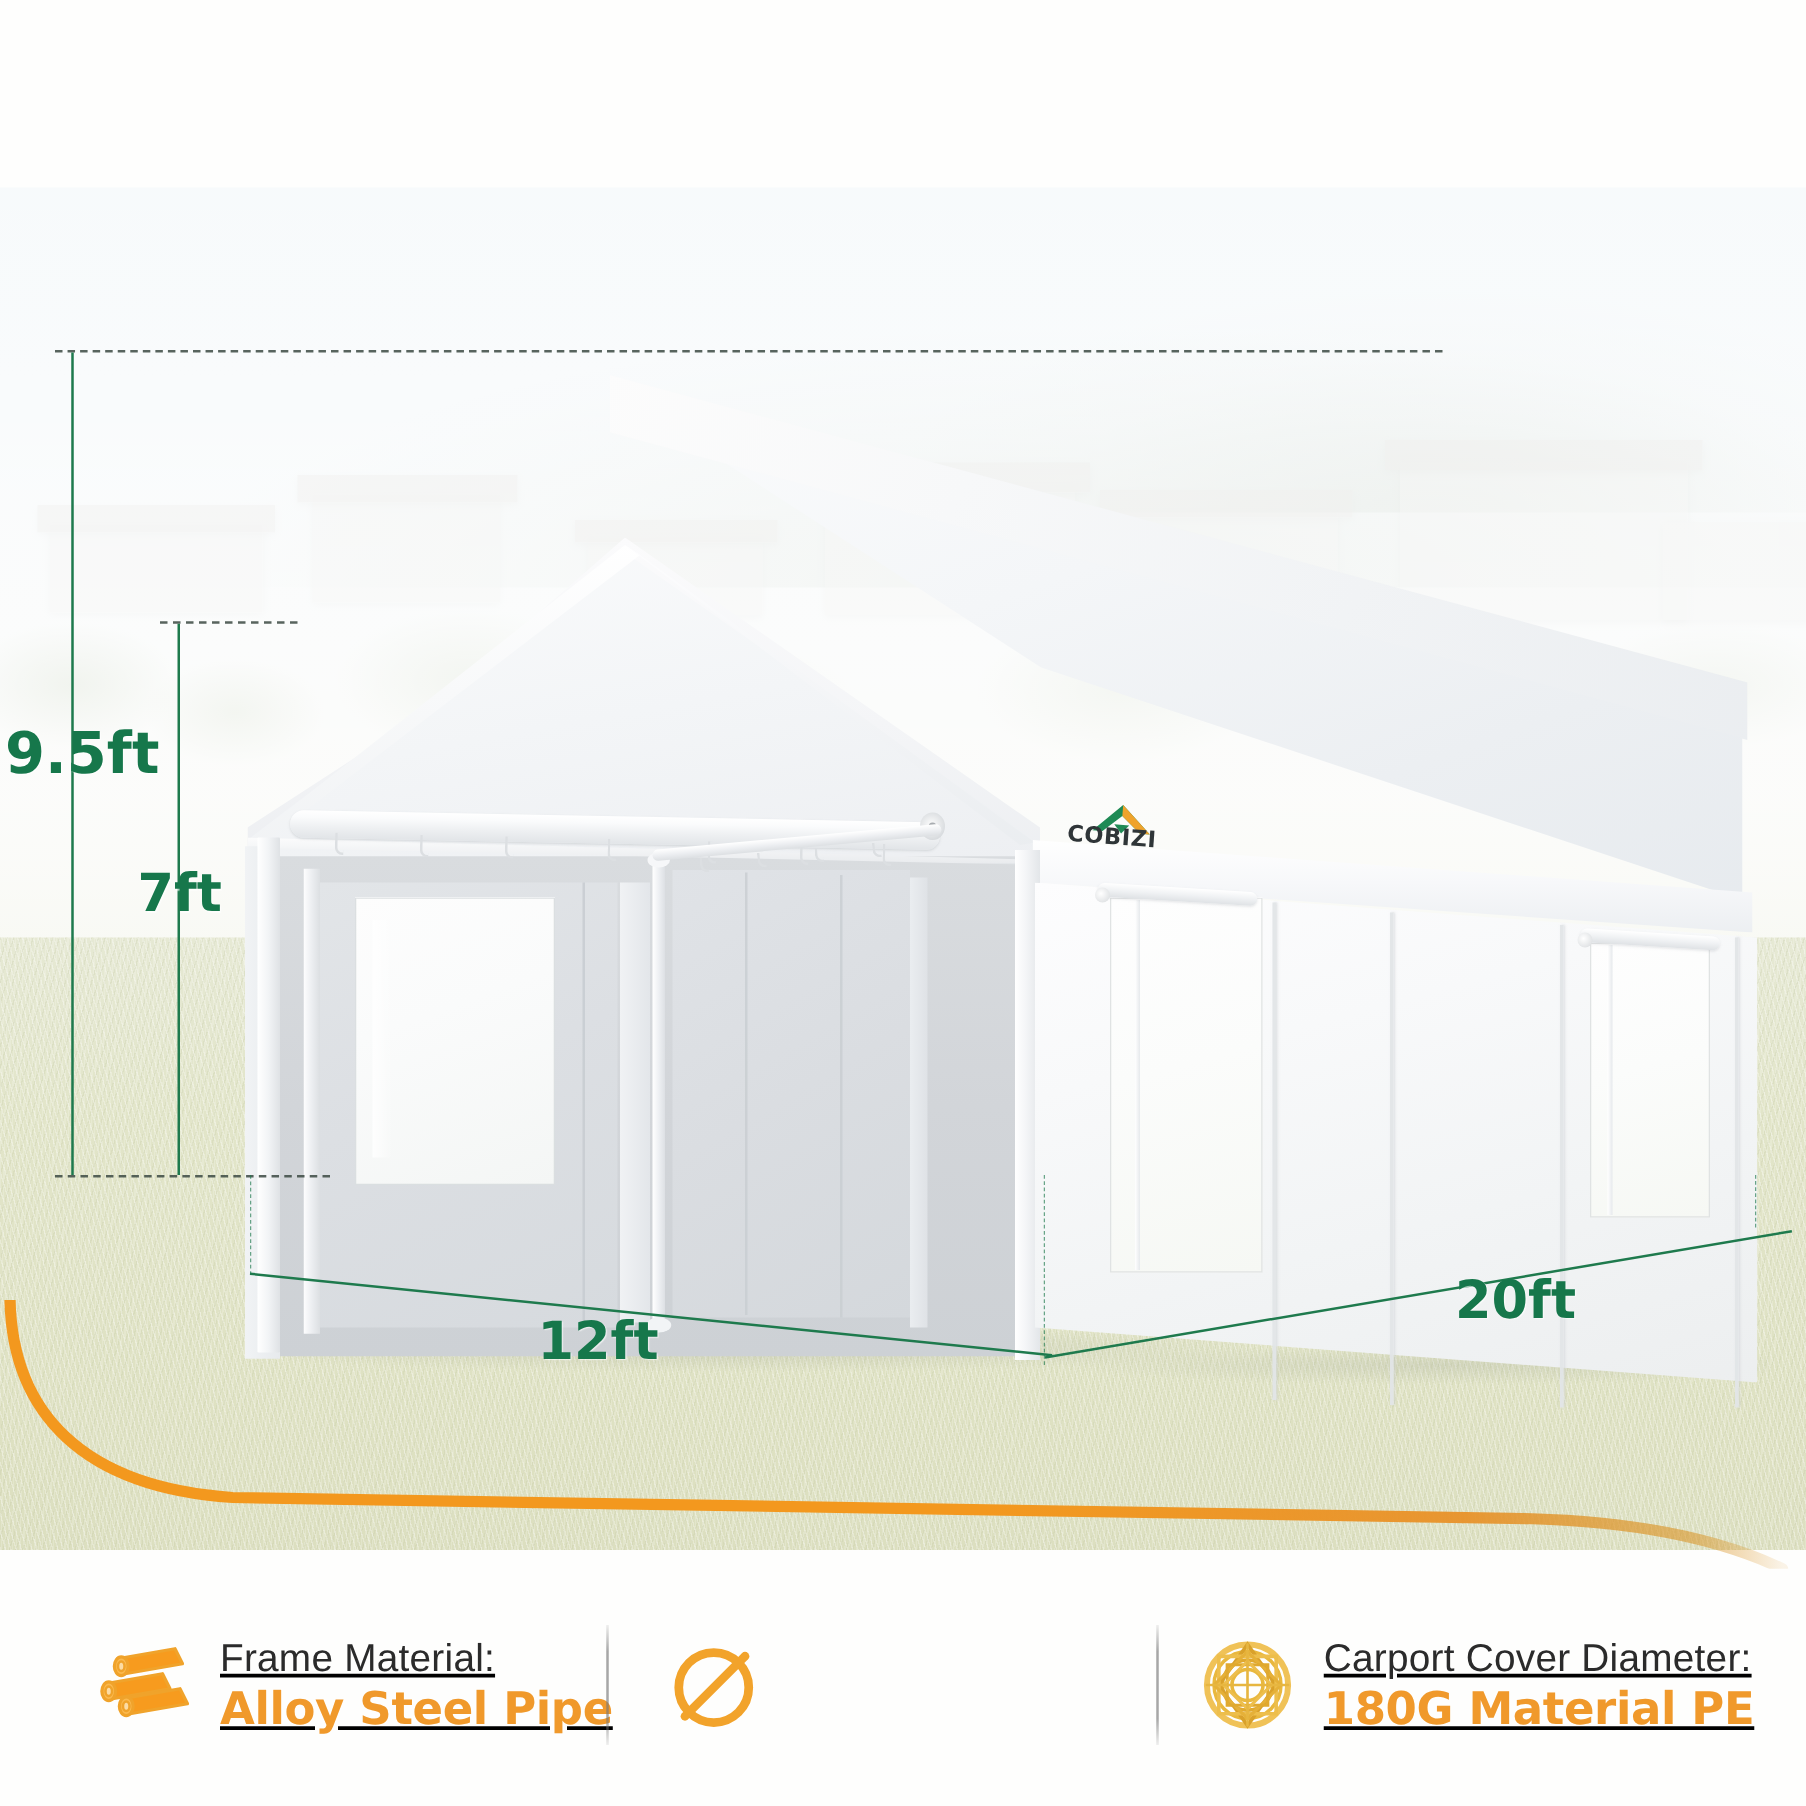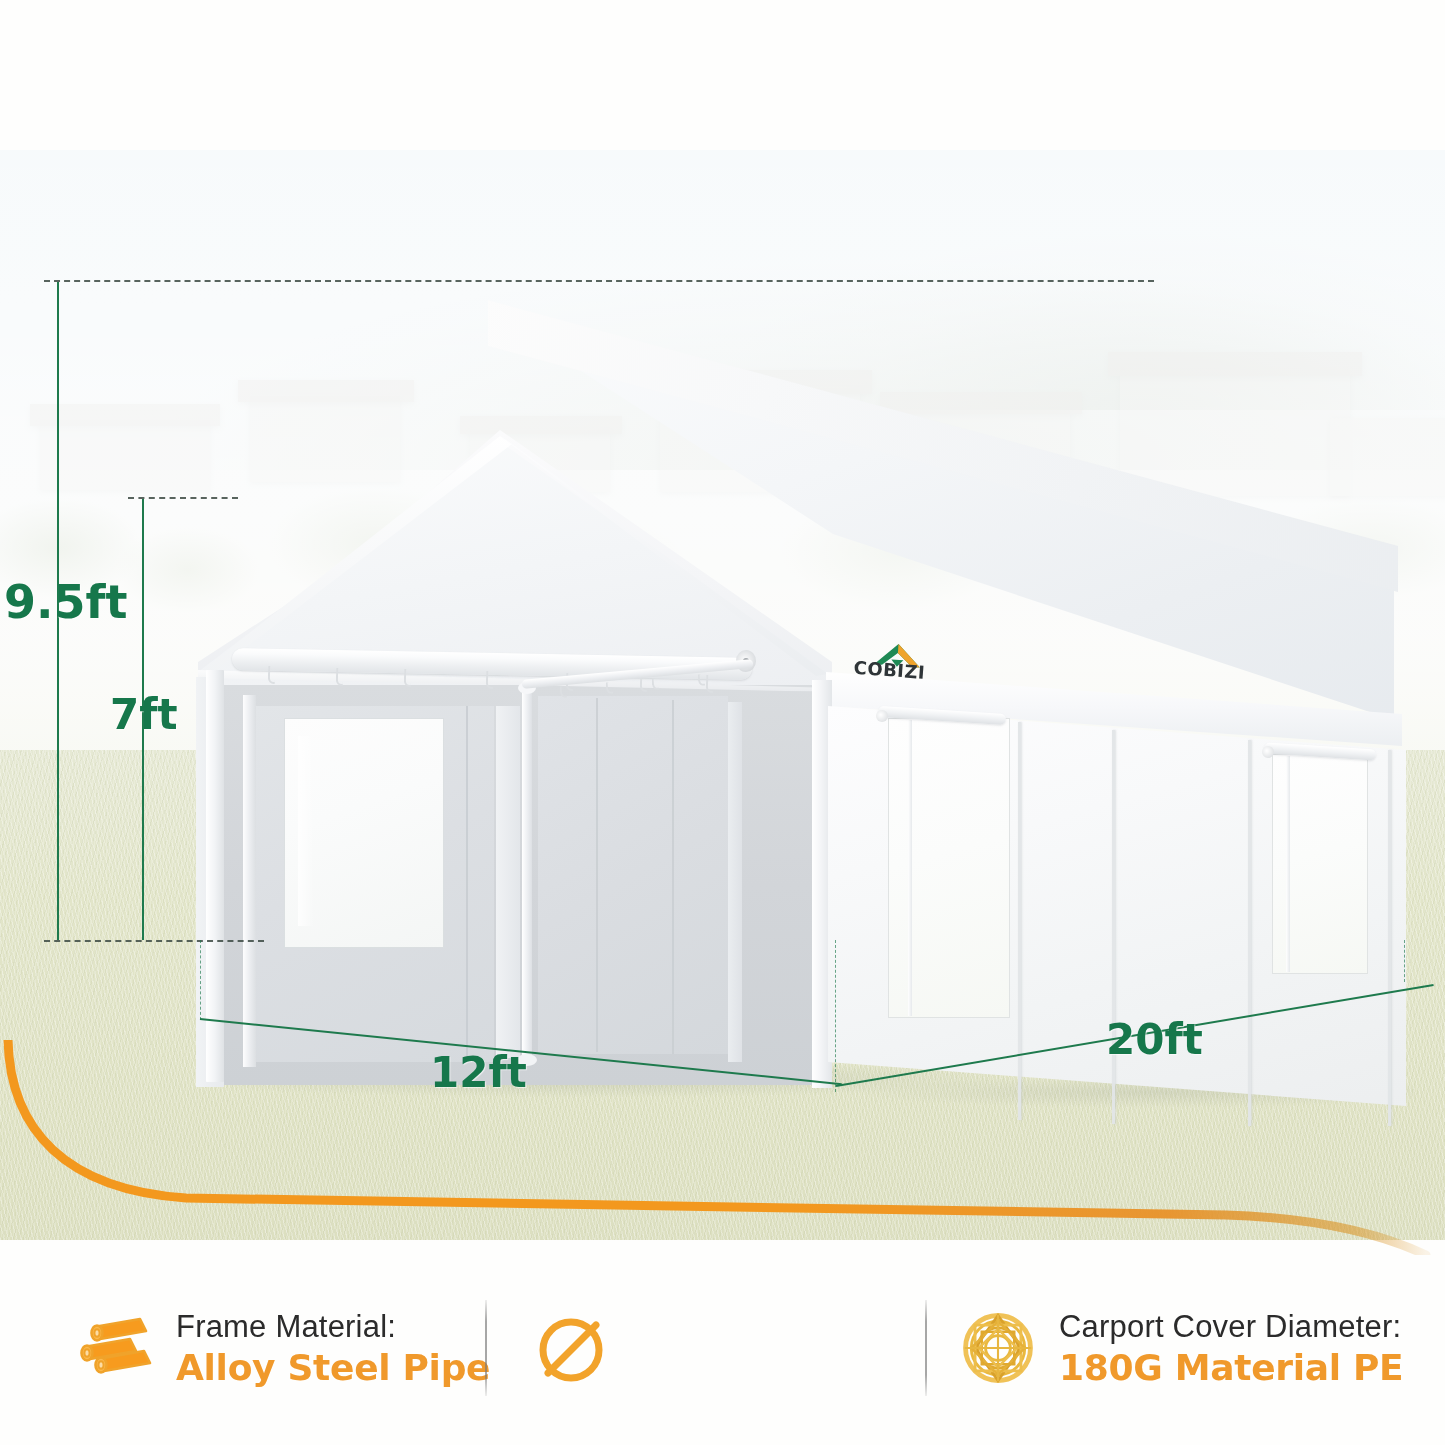--- a/index.html
+++ b/index.html
@@ -451,21 +451,21 @@
     height:120px;
     display:flex;
     align-items:center;
     gap:18px;
   }
   .f-icon {
     width:86px; height:86px;
     flex:0 0 86px;
     display:flex; align-items:center; justify-content:center;
   }
-  .f-text { display:flex; flex-direction:column; justify-content:center; gap:2px; }
+  .f-text { display:flex; flex-direction:column; justify-content:center; gap:2px;text-decoration:underline; }
   .f-label {
     font-family:"Liberation Sans", sans-serif;
     font-size:31px;
     color:#2b2b2b;
     letter-spacing:0.2px;
     white-space:nowrap;
   }
   .f-value {
     font-family:"DejaVu Sans", sans-serif;
     font-weight:bold;
@@ -605,21 +605,21 @@
     <div class="dlabel" style="left:110px; top:690px; font-size:42px;">7ft</div>
 
     <div class="perspective-line" style="left:200px; top:1018px; width:645px; transform:rotate(5.8deg);"></div>
     <div class="perspective-line" style="left:836px; top:1085px; width:606px; transform:rotate(-9.6deg);"></div>
 
     <div class="dash-v-thin" style="left:835px; top:940px; height:152px;"></div>
     <div class="dash-v-thin" style="left:200px; top:940px; height:80px;"></div>
     <div class="dash-v-thin" style="left:1404px; top:940px; height:42px;"></div>
 
     <div class="dlabel" style="left:430px; top:1048px; font-size:42px;">12ft</div>
-    <div class="dlabel" style="left:1106px; top:1015px; font-size:42px;">20ft</div>
+    <div class="dlabel" style="left:1164px; top:1015px; font-size:42px;">20ft</div>
   </div>
 
   <svg class="swoosh" viewBox="0 0 1452 215" preserveAspectRatio="none">
     <defs>
       <linearGradient id="swGrad" x1="0" y1="0" x2="1" y2="0">
         <stop offset="0%" stop-color="#F3981E" stop-opacity="1"></stop>
         <stop offset="55%" stop-color="#F3981E" stop-opacity="1"></stop>
         <stop offset="82%" stop-color="#E8922A" stop-opacity="0.95"></stop>
         <stop offset="95%" stop-color="#D9911F" stop-opacity="0.55"></stop>
         <stop offset="100%" stop-color="#D9911F" stop-opacity="0.10"></stop>

